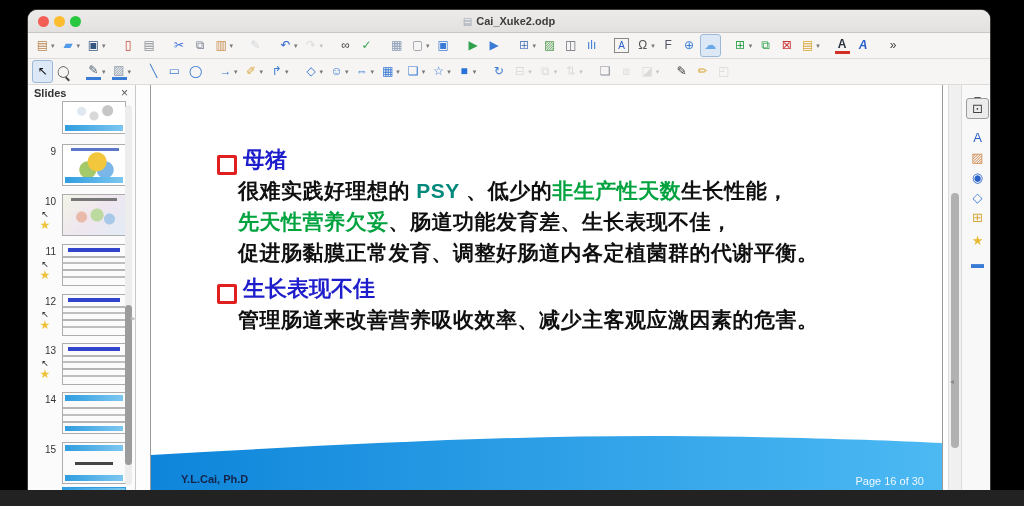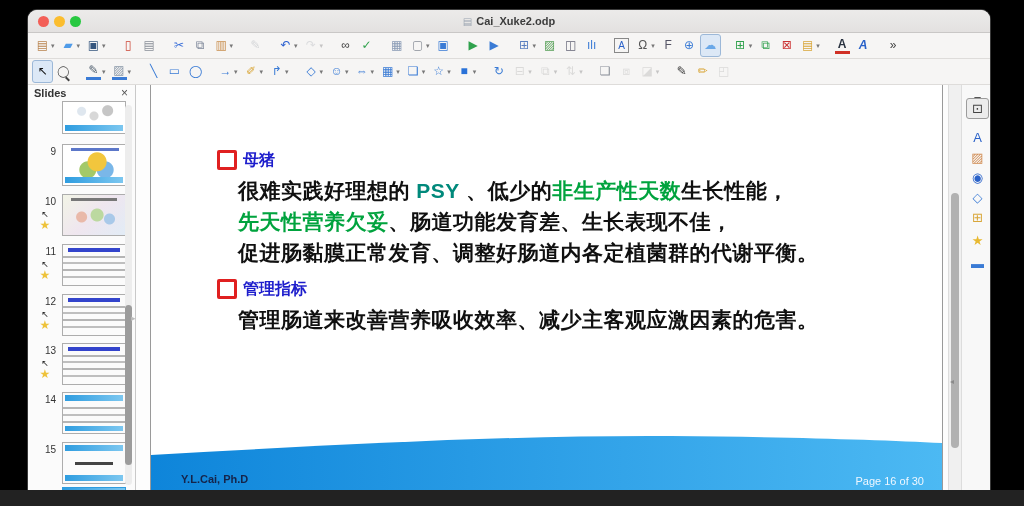--- a/index.html
+++ b/index.html
@@ -80,21 +80,21 @@
   .sp-scroll{position:absolute;right:3px;top:20px;width:7px;height:380px;background:#ededed;border-radius:4px;}
   .sp-scrollthumb{position:absolute;left:0;top:200px;width:7px;height:160px;background:#9c9c9c;border-radius:4px;}
   
   .workspace{position:absolute;left:108px;top:0;width:812px;height:406px;background:#fdfdfd;}
   .splitter-arrow{position:absolute;left:-5px;top:228px;font-size:9px;color:#bbb;}
   .slide{position:absolute;left:14px;top:0;width:791px;height:406px;background:#fff;
          border-left:1px solid #9a9a9a;border-right:1px solid #9a9a9a;overflow:hidden;}
   .stitle{position:absolute;left:0;top:8px;width:100%;text-align:center;
           font-size:35px;font-weight:bold;letter-spacing:1px;color:#0d0d0d;}
   .sbody{position:absolute;left:66px;top:60px;width:700px;color:#101010;}
-  .sec-head{display:flex;align-items:center;font-size:16px;font-weight:bold;
+  .sec-head{display:flex;align-items:flex-end;font-size:22px;font-weight:bold;
             color:var(--hblue);line-height:30px;margin-top:6px;}
   .sec-head:first-child{margin-top:0;}
   .bullet{width:14px;height:14px;border:3px solid var(--bred);border-radius:2px;margin-right:6px;flex:0 0 auto;}
   .line{font-size:21px;line-height:31px;padding-left:21px;font-weight:600;letter-spacing:.5px;}
   .c-green{color:var(--green);} .c-psy{color:var(--psy);font-weight:bold;}
   .wave{position:absolute;left:0;top:348px;width:791px;height:58px;}
   .foot-left{position:absolute;left:30px;top:388px;font-size:11px;font-weight:bold;color:#15244a;z-index:2;}
   .foot-right{position:absolute;right:18px;top:390px;font-size:11px;color:#eef7ff;z-index:2;}
   
   .vscroll{position:absolute;left:920px;top:0;width:13px;height:406px;background:#f0f0f0;border-left:1px solid #ddd;}
@@ -376,21 +376,21 @@
           <div class="sbody" id="sbody">
               <div class="sec-head">
                 <span class="bullet"></span>
                 <span>母猪</span>
               </div>
               <div class="line"><span>很难实践好理想的 </span><span class="c-psy">PSY</span><span> 、低少的</span><span class="c-green">非生产性天数</span><span>生长性能，</span></div>
               <div class="line"><span class="c-green">先天性营养欠妥</span><span>、肠道功能发育差、生长表现不佳，</span></div>
               <div class="line"><span>促进肠黏膜正常发育、调整好肠道内各定植菌群的代谢平衡。</span></div>
               <div class="sec-head">
                 <span class="bullet"></span>
-                <span>管理指标</span>
+                <span>生长表现不佳</span>
               </div>
               <div class="line"><span>管理肠道来改善营养吸收效率、减少主客观应激因素的危害。</span></div>
             </div>
           <svg class="wave" viewBox="0 0 791 58" preserveAspectRatio="none">
             <defs>
               <linearGradient id="wg" x1="0" y1="0" x2="1" y2="0">
                 <stop offset="0" stop-color="#0e85da"></stop>
                 <stop offset="1" stop-color="#4cb9f3"></stop>
               </linearGradient>
             </defs>

